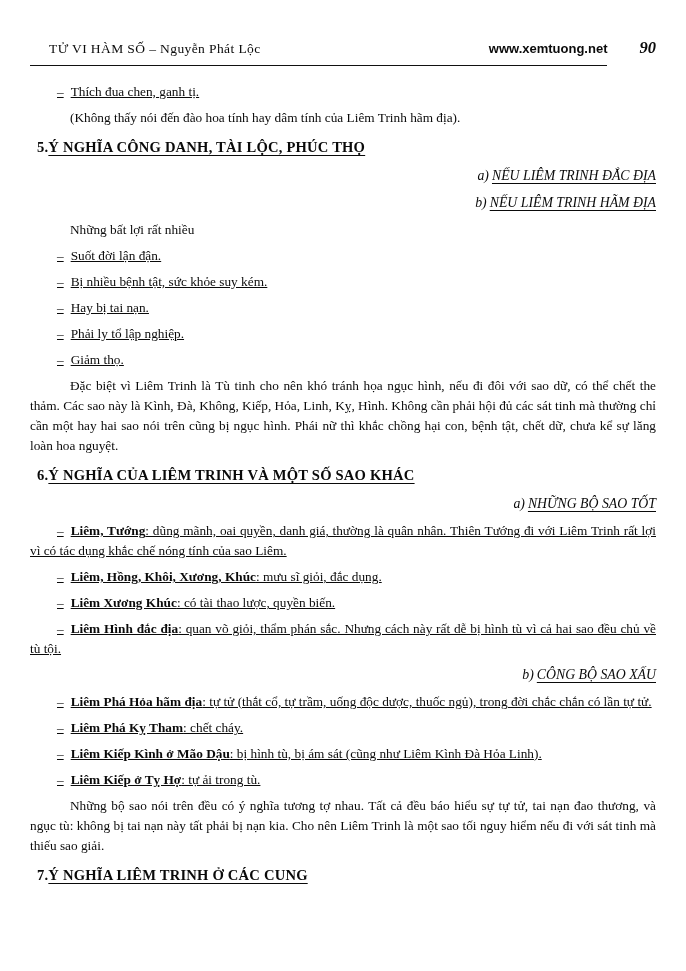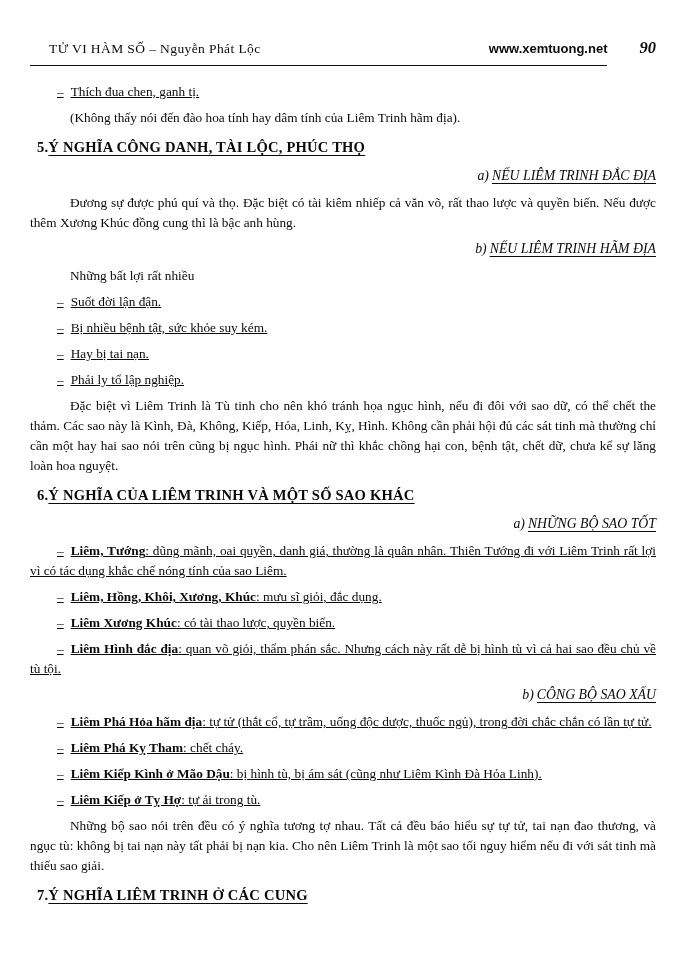--- a/index.html
+++ b/index.html
@@ -58,30 +58,30 @@
   <div class="doc">
 
     <p class="li"><span class="dash">–</span><span>Thích đua chen, ganh tị.</span></p>
 
     <p class="para">(Không thấy nói đến đào hoa tính hay dâm tính của Liêm Trinh hãm địa).</p>
 
     <h2 class="sec"><span>5.</span><span class="u">Ý NGHĨA CÔNG DANH, TÀI LỘC, PHÚC THỌ</span></h2>
 
     <p class="sub"><span>a)</span><span class="u">NẾU LIÊM TRINH ĐẮC ĐỊA</span></p>
 
-    <p class="para">Đương sự được phú quí và thọ. Đặc biệt có tài kiêm nhiếp cả văn võ, rất thao lược và quyền biến. Nếu được thêm Xương Khúc đồng cung thì là bậc anh hùng.</p>
 
     <p class="sub"><span>b)</span><span class="u">NẾU LIÊM TRINH HÃM ĐỊA</span></p>
 
     <p class="para">Những bất lợi rất nhiều</p>
 
     <p class="li"><span class="dash">–</span><span>Suốt đời lận đận.</span></p>
     <p class="li"><span class="dash">–</span><span>Bị nhiều bệnh tật, sức khỏe suy kém.</span></p>
     <p class="li"><span class="dash">–</span><span>Hay bị tai nạn.</span></p>
     <p class="li"><span class="dash">–</span><span>Phải ly tổ lập nghiệp.</span></p>
+    <p class="li"><span class="dash">–</span><span>Giảm thọ.</span></p>
 
     <p class="para">Đặc biệt vì Liêm Trinh là Tù tinh cho nên khó tránh họa ngục hình, nếu đi đôi với sao dữ, có thể chết the thảm. Các sao này là Kình, Đà, Không, Kiếp, Hỏa, Linh, Kỵ, Hình. Không cần phải hội đủ các sát tinh mà thường chỉ cần một hay hai sao nói trên cũng bị ngục hình. Phái nữ thì khắc chồng hại con, bệnh tật, chết dữ, chưa kể sự lăng loàn hoa nguyệt.</p>
 
     <h2 class="sec"><span>6.</span><span class="u">Ý NGHĨA CỦA LIÊM TRINH VÀ MỘT SỐ SAO KHÁC</span></h2>
 
     <p class="sub"><span>a)</span><span class="u">NHỮNG BỘ SAO TỐT</span></p>
 
     <p class="li"><span class="dash">–</span><b>Liêm, Tướng</b><span>: dũng mãnh, oai quyền, danh giá, thường là quân nhân. Thiên Tướng đi với Liêm Trinh rất lợi vì có tác dụng khắc chế nóng tính của sao Liêm.</span></p>
     <p class="li"><span class="dash">–</span><b>Liêm, Hồng, Khôi, Xương, Khúc</b><span>: mưu sĩ giỏi, đắc dụng.</span></p>
     <p class="li"><span class="dash">–</span><b>Liêm Xương Khúc</b><span>: có tài thao lược, quyền biến.</span></p>

